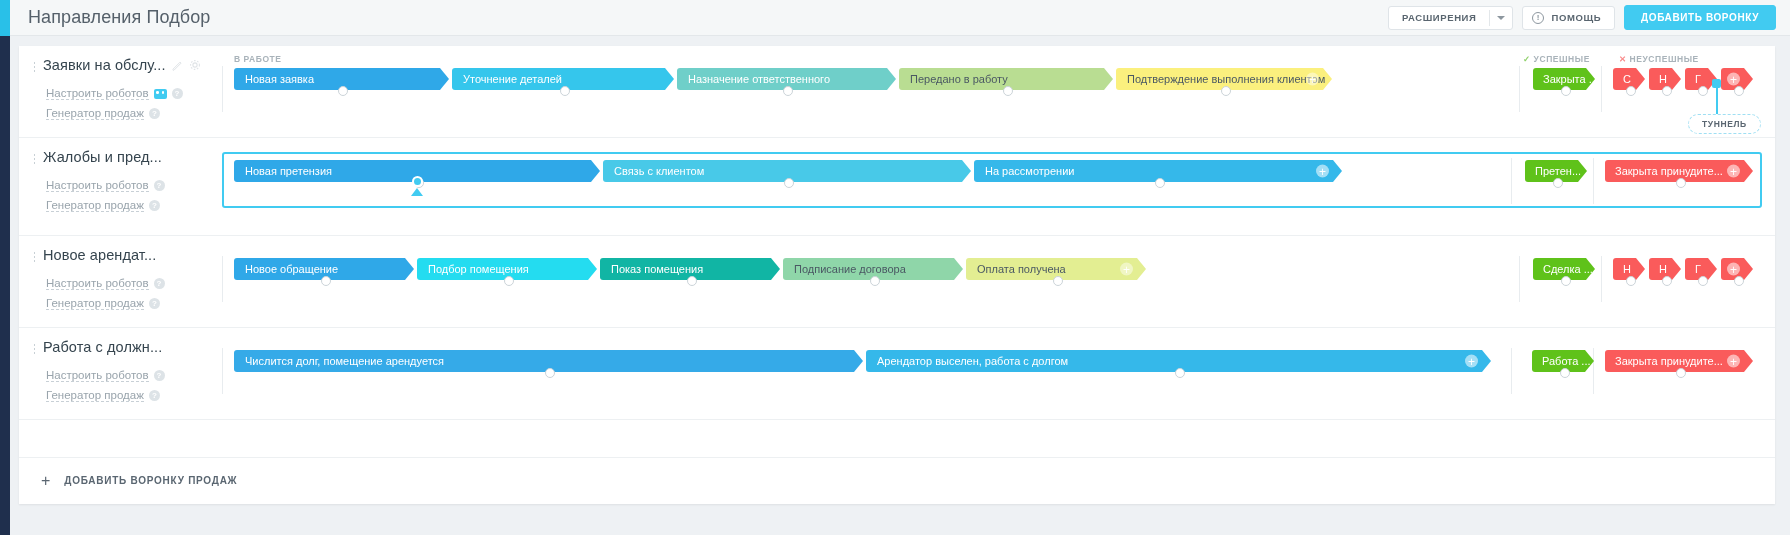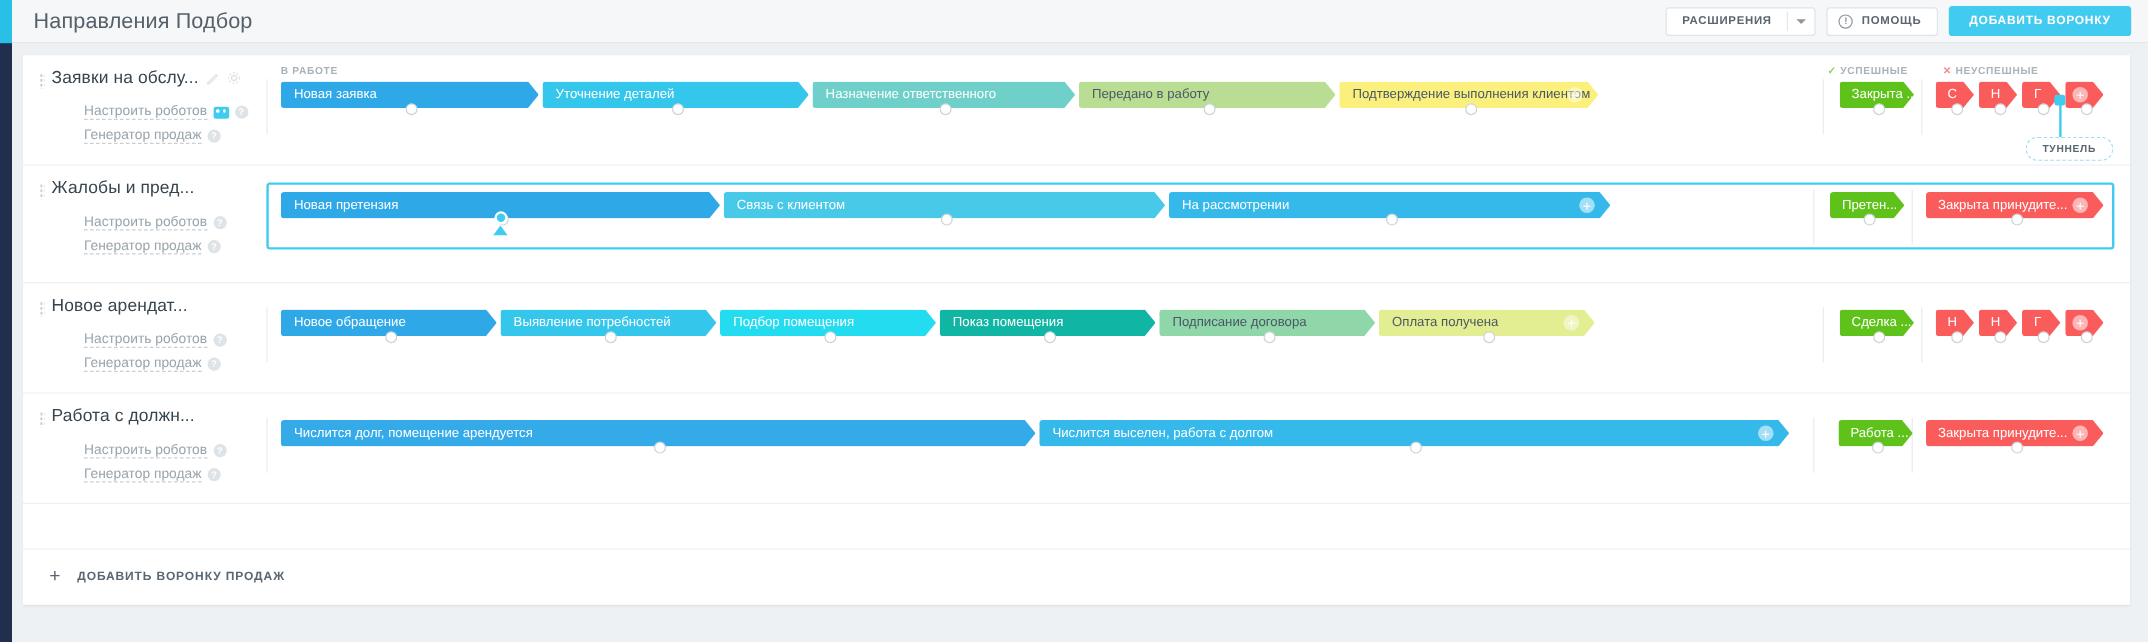--- a/index.html
+++ b/index.html
@@ -80,21 +80,21 @@
       radial-gradient(circle, #c3cbd1 1px, transparent 1.1px);
     background-size:5px 4px; background-position:0 0, 3px 0;
     background-repeat:repeat-y;
     opacity:.9;
   }
   .pipe-name {
     font-size:14.5px; color:#35444e; white-space:nowrap; letter-spacing:.1px;
   }
   .ico-pencil, .ico-gear { opacity:.45; }
   .ico-pencil svg, .ico-gear svg { display:block; }
-  .pl-links { padding-left:51px; margin-top:14px; }
+  .pl-links { padding-left:27px; margin-top:14px; }
   .pl-link {
     display:flex; align-items:center; gap:5px; margin-bottom:7px;
     font-size:11.5px; color:#99a4ac; white-space:nowrap;
   }
   .pl-link .txt { border-bottom:1px dashed #c8d0d6; }
   .robot-ico {
     width:13px;height:10px;border-radius:2px;background:#41cbf1;position:relative;
   }
   .robot-ico:before, .robot-ico:after{
     content:""; position:absolute; top:2.5px; width:2.5px;height:2.5px;border-radius:50%;background:#fff;
@@ -413,26 +413,20 @@
           </div>
           <div class="stages-wrap">
             <div class="stage-strip" style="left: 20px;">
               <div class="stage-slot">
                 <div class="stage" style="background: rgb(47, 168, 232); width: 180px;">
                   <span>Новое обращение</span>
                 </div>
                 <span class="add-dot"></span>
               </div>
               <div class="stage-slot">
-                <div class="stage" style="background: rgb(53, 198, 236); width: 180px;">
-                  <span>Выявление потребностей</span>
-                </div>
-                <span class="add-dot"></span>
-              </div>
-              <div class="stage-slot">
                 <div class="stage" style="background: rgb(36, 220, 240); width: 180px;">
                   <span>Подбор помещения</span>
                 </div>
                 <span class="add-dot"></span>
               </div>
               <div class="stage-slot">
                 <div class="stage" style="background: rgb(17, 181, 164); width: 180px;">
                   <span>Показ помещения</span>
                 </div>
                 <span class="add-dot"></span>
@@ -511,21 +505,21 @@
           <div class="stages-wrap">
             <div class="stage-strip" style="left: 20px;">
               <div class="stage-slot">
                 <div class="stage" style="background: rgb(53, 170, 232); width: 629px;">
                   <span>Числится долг, помещение арендуется</span>
                 </div>
                 <span class="add-dot"></span>
               </div>
               <div class="stage-slot">
                 <div class="stage" style="background: rgb(53, 184, 234); width: 625px;">
-                  <span>Числится выселен, работа с долгом</span>
+                  <span>Арендатор выселен, работа с долгом</span>
                   <span class="plus d">+</span>
                 </div>
                 <span class="add-dot"></span>
               </div>
             </div>
             <div class="vsep" style="left: 8px;"></div>
             <div class="vsep" style="left: 1297px;"></div>
             <div class="vsep" style="left: 1379px;"></div>
             <div class="mini" style="left: 1318px;">
               <div class="stage-slot">

